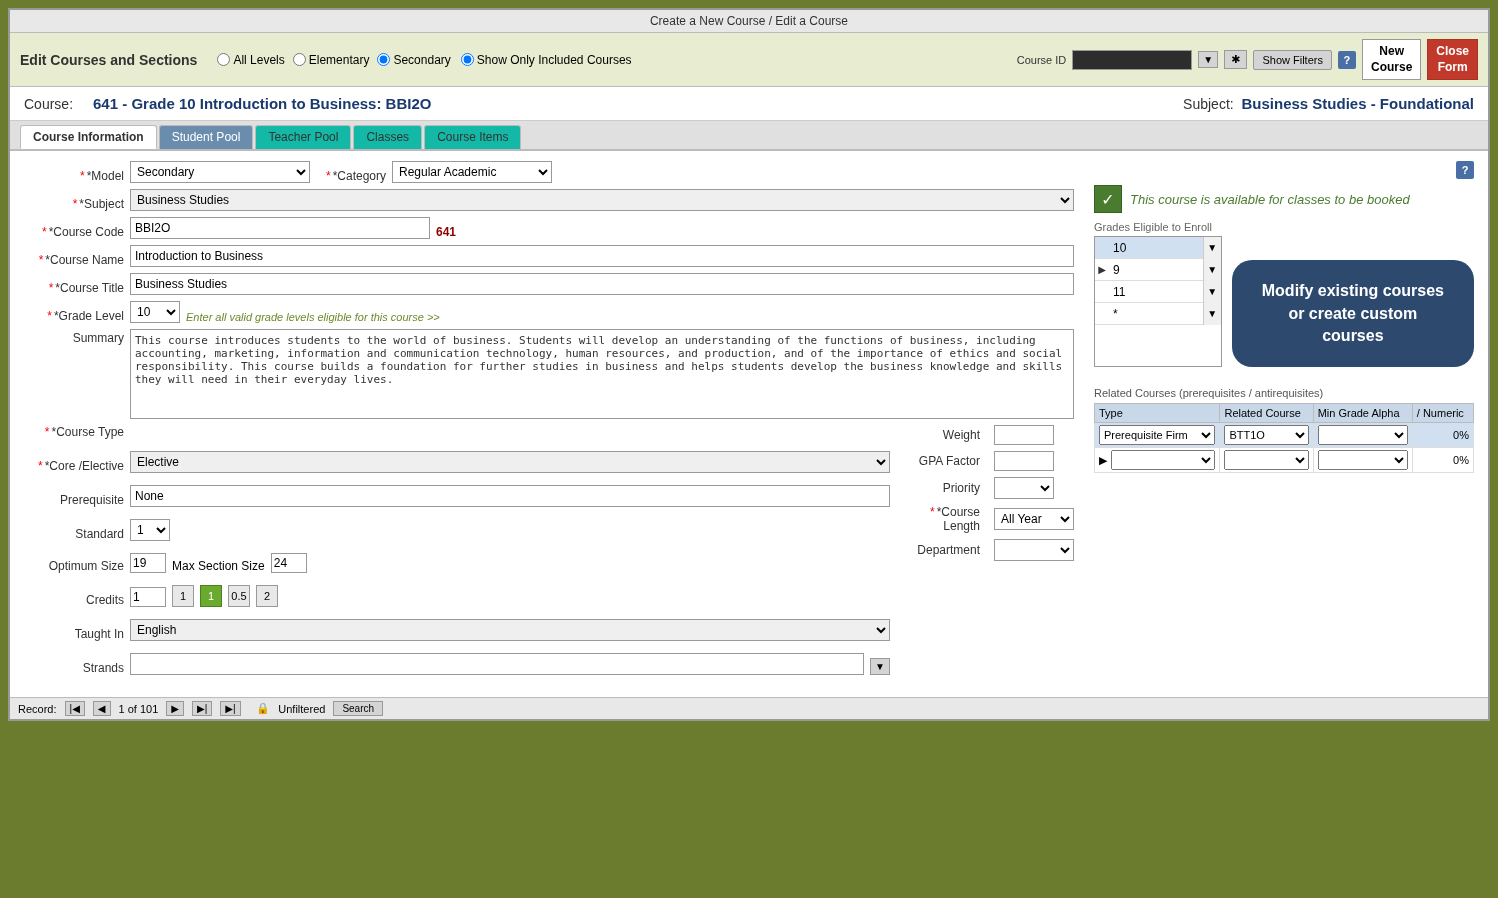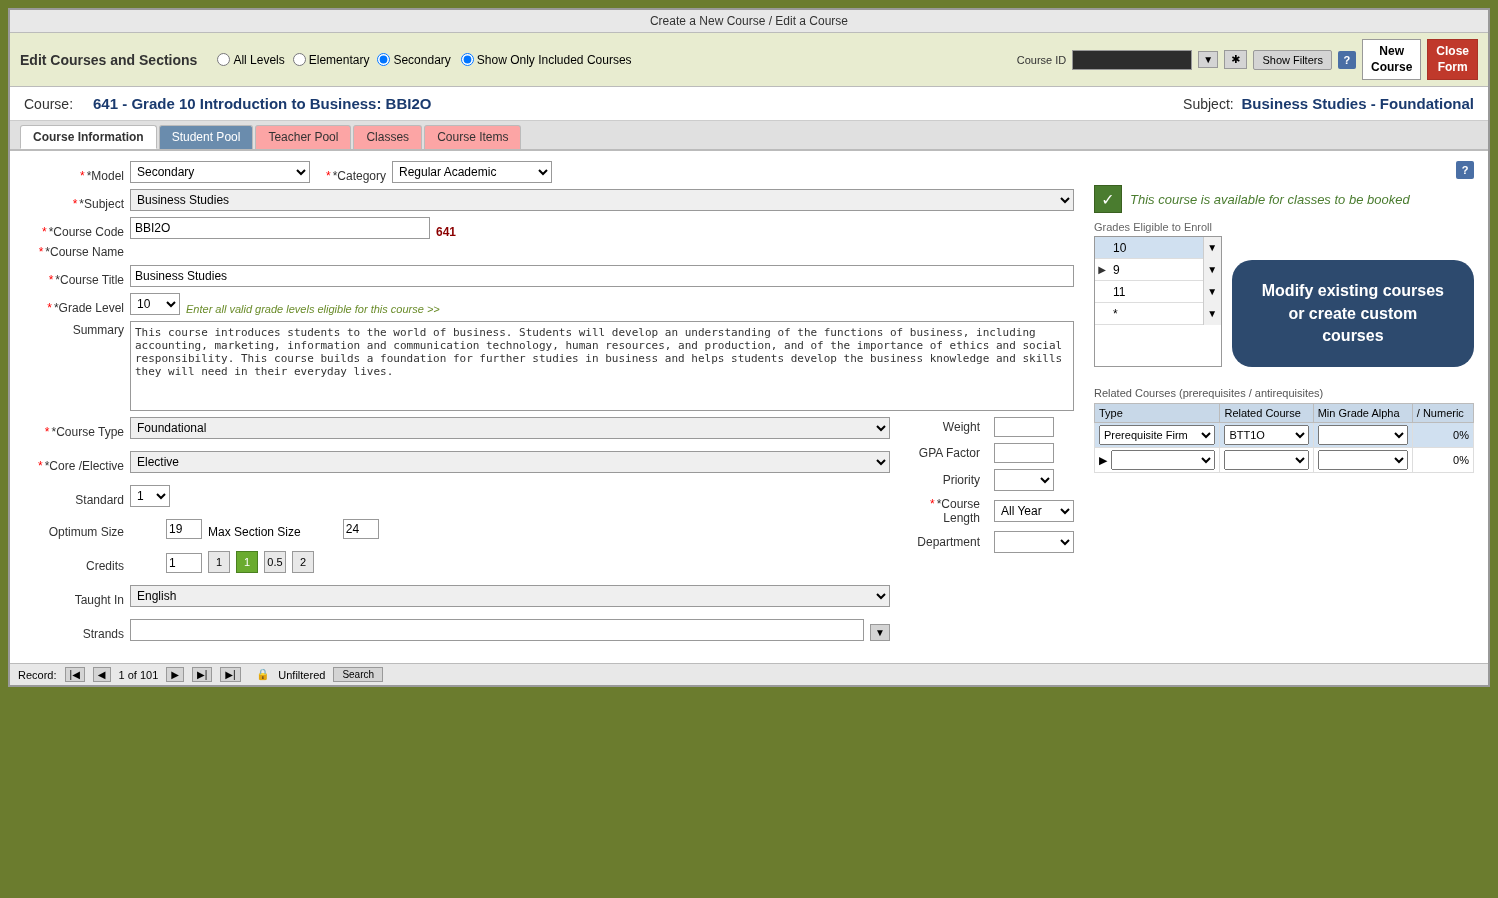--- a/index.html
+++ b/index.html
@@ -170,21 +170,21 @@
       gap: 2px;
       padding-top: 4px;
     }
 
     .tab {
       padding: 4px 12px;
       border: 1px solid #bbb;
       border-bottom: none;
       cursor: pointer;
       font-size: 12px;
-      background: #fca5a5;
+      background: #14b8a6;
       color: #333;
       border-radius: 3px 3px 0 0;
     }
 
     .tab.active {
       background: #fff;
       border-bottom: 1px solid #fff;
       font-weight: bold;
     }
 
@@ -455,21 +455,20 @@
       cursor: pointer;
       align-self: flex-start;
     }
 
     .small-input {
       width: 36px;
       height: 20px;
       border: 1px solid #999;
       font-size: 12px;
       padding: 2px;
-      margin-left: 36px;
     }
   </style>
 </head>
 <body>
 
 <div class="outer-frame">
 
   <div class="title-bar">
     <span>Create a New Course / Edit a Course</span>
   </div>
@@ -560,20 +559,21 @@
         </div>
 
         <div class="form-row">
           <span class="form-label required">*Course Code</span>
           <input class="form-input" style="width: 300px;" value="BBI2O">
           <span class="course-code-num">641</span>
         </div>
 
         <div class="form-row">
           <span class="form-label required">*Course Name</span>
+          <input class="form-input-wide" value="Introduction to Business" style="">
         </div>
 
         <div class="form-row">
           <span class="form-label required">*Course Title</span>
           <input class="form-input-wide" value="Business Studies" style="">
         </div>
 
         <div class="form-row">
           <span class="form-label required">*Grade Level</span>
           <select class="form-select" style="width:50px;">
@@ -584,29 +584,30 @@
 
         <div class="form-row" style="align-items:flex-start;">
           <span class="form-label" style="margin-top:2px;">Summary</span>
           <textarea class="summary-textarea" style="">This course introduces students to the world of business. Students will develop an understanding of the functions of business, including accounting, marketing, information and communication technology, human resources, and production, and of the importance of ethics and social responsibility. This course builds a foundation for further studies in business and helps students develop the business knowledge and skills they will need in their everyday lives.</textarea>
         </div>
 
         <div style="display:flex;gap:10px;margin-bottom:6px;">
           <div style="display:flex;flex:1;flex-direction:column;gap:6px;">
             <div class="form-row">
               <span class="form-label required">*Course Type</span>
-              <select class="form-select-wide">
-                <option>Foundational</option>
-              </select>
             </div>
             <div class="form-row">
               <span class="form-label required">*Core /Elective</span>
               <select class="form-select-wide">
                 <option>Elective</option>
               </select>
+            </div>
+            <div class="form-row">
+              <span class="form-label">Prerequisite</span>
+              <input class="form-input-wide" value="None" style="">
             </div>
             <div class="form-row">
               <span class="form-label">Standard</span>
               <select class="form-select" style="width:40px;">
                 <option>1</option>
               </select>
             </div>
             <div class="form-row">
               <span class="form-label">Optimum Size</span>
               <input class="small-input" value="19" style="">

